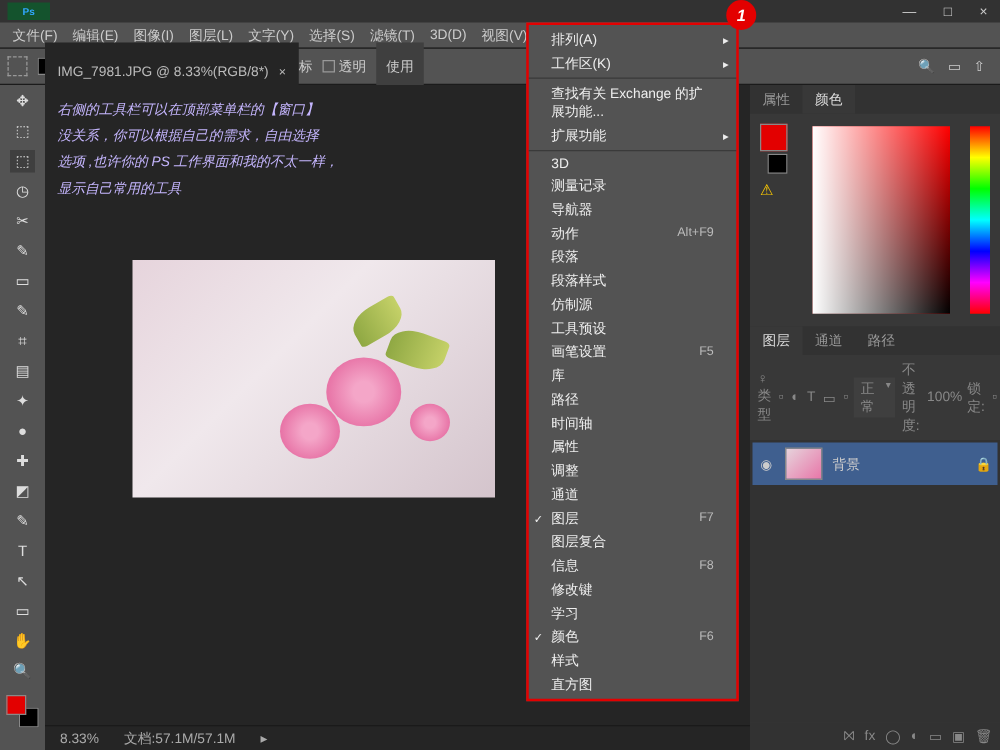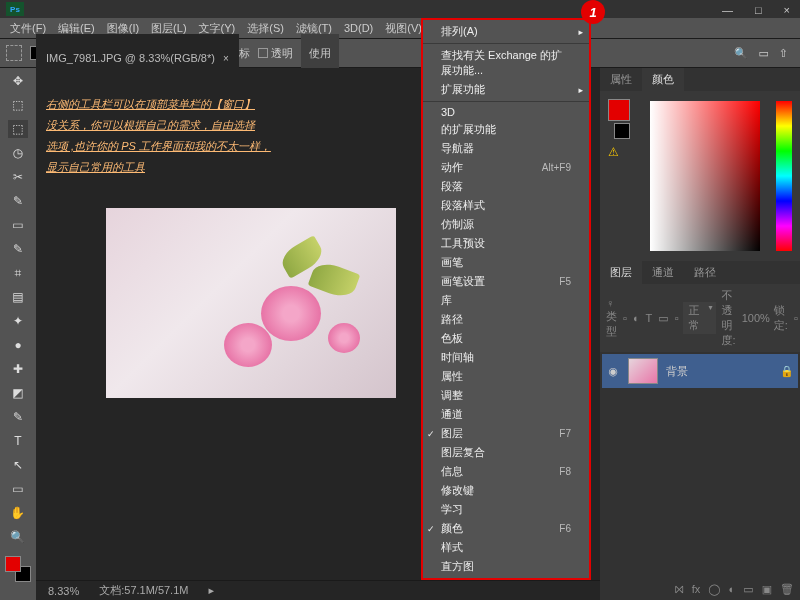--- a/index.html
+++ b/index.html
@@ -1,18 +1,18 @@
 <!DOCTYPE html>
 <html><head>
 <meta charset="utf-8">
 <style>
   * { margin: 0; padding: 0; box-sizing: border-box; font-family: "Microsoft YaHei", sans-serif; font-size: 11px; }
   body { background: #323232; color: #ccc; width: 800px; height: 600px; overflow: hidden; position: relative; }
   .titlebar { height: 18px; background: #323232; display: flex; align-items: center; padding-left: 6px; }
-  .ps-logo { width: 18px; height: 14px; background: #14532d; display: inline-flex; align-items: center; justify-content: center; font-size: 8px; color:#31a8ff; font-weight:bold; }
+  .ps-logo { width: 34px; height: 14px; background: #14532d; display: inline-flex; align-items: center; justify-content: center; font-size: 8px; color:#31a8ff; font-weight:bold; }
   .menubar { height: 20px; background: #535353; display: flex; align-items: center; padding: 0 4px; }
   .menubar span { padding: 2px 6px; cursor: default; }
   .win-controls { position: absolute; right: 4px; top: 2px; display: flex; gap: 10px; color:#ccc; }
   .optionsbar { height: 30px; background: #535353; display: flex; align-items: center; padding: 0 6px; gap: 8px; border-top:1px solid #1b1b1b; border-bottom:1px solid #1b1b1b;}
   .opt-icon { width:16px; height:16px; border:1px dashed #999; }
   .opt-swatch { width:14px; height:14px; background:#000; border:1px solid #888;}
   .opt-btn { width:16px; height:16px; background:#3f3f3f; }
   .opt-label { font-size:11px; }
   .opt-select { background:#3f3f3f; padding:1px 16px 1px 6px; position:relative;}
   .opt-select::after{content:"▾"; position:absolute; right:3px; top:1px; font-size:8px;}
@@ -21,21 +21,21 @@
   .tabline { position:absolute; top:48px; left:36px; height:20px; background:#323232; display:flex; align-items:center; }
   .doc-tab { background:#252525; padding:18px 10px; font-size:10px; color:#bbb; display:flex; gap:8px; align-items:center;}
   .doc-tab .x{font-size:10px;}
   .toolbox { width: 36px; background: #535353; display: flex; flex-direction: column; align-items: center; padding-top: 4px; gap: 6px; }
   .tool { width: 20px; height: 18px; display:flex; align-items:center; justify-content:center; color:#ddd; font-size:12px;}
   .tool.sel { background:#3f3f3f; }
   .fgbg { position:relative; width:26px; height:26px; margin-top:4px;}
   .fgbg .fg{position:absolute;top:0;left:0;width:16px;height:16px;background:#e30000;border:1px solid #888;}
   .fgbg .bg{position:absolute;bottom:0;right:0;width:16px;height:16px;background:#000;border:1px solid #888;}
   .canvas { flex: 1; background: #252525; position: relative; }
-  .annot { position:absolute; top:26px; left:10px; width:360px; color:#fdba74; font-size:13px; line-height:1.9; font-style:italic; font-weight:500;text-decoration:underline;}
+  .annot { position:absolute; top:10px; left:10px; width:360px; color:#c4b5fd; font-size:13px; line-height:1.9; font-style:italic; font-weight:500;}
   .photo { position:absolute; top:140px; left:70px; width:290px; height:190px; background:linear-gradient(135deg,#e6d4dc 0%,#f0e8ec 40%,#d4c4cc 100%); overflow:hidden;}
   .flower{position:absolute;border-radius:50%;}
   .f1{width:60px;height:55px;background:radial-gradient(circle,#f4a6c8 20%,#e876a8 70%);left:155px;top:78px;}
   .f2{width:48px;height:44px;background:radial-gradient(circle,#f4a6c8 20%,#e876a8 70%);left:118px;top:115px;}
   .f3{width:32px;height:30px;background:radial-gradient(circle,#f4a6c8 20%,#e876a8 70%);left:222px;top:115px;}
   .leaf{position:absolute;background:linear-gradient(90deg,#8fa843,#c5d168);border-radius:50% 10% 50% 10%;}
   .l1{width:42px;height:26px;left:175px;top:36px;transform:rotate(-30deg);}
   .l2{width:46px;height:28px;left:205px;top:58px;transform:rotate(20deg);}
   .statusbar{position:absolute;bottom:0;left:0;right:0;height:20px;background:#252525;display:flex;align-items:center;padding:0 12px;gap:20px;font-size:10px;color:#aaa;border-top:1px solid #1a1a1a;}
   .dropdown { position:absolute; top:18px; left:421px; width:170px; background:#535353; border:2px solid #e30000; z-index:50; padding:2px 0;}
@@ -230,33 +230,36 @@
         <span>🗑</span>
       </div>
     </div>
   </div>
 </div>
 
 <div class="dropdown" id="window-dropdown">
     <div class="dd-item sub">
       <span>排列(A)</span>
     </div>
+    <div class="dd-item sub">
+      <span>工作区(K)</span>
+    </div>
     <div class="dd-sep"></div>
     <div class="dd-item">
       <span>查找有关 Exchange 的扩展功能...</span>
     </div>
     <div class="dd-item sub">
       <span>扩展功能</span>
     </div>
     <div class="dd-sep"></div>
     <div class="dd-item">
       <span>3D</span>
     </div>
     <div class="dd-item">
-      <span>的扩展功能</span>
+      <span>测量记录</span>
     </div>
     <div class="dd-item">
       <span>导航器</span>
     </div>
     <div class="dd-item">
       <span>动作</span>
       <span class="shortcut">Alt+F9</span>
     </div>
     <div class="dd-item">
       <span>段落</span>
@@ -264,34 +267,28 @@
     <div class="dd-item">
       <span>段落样式</span>
     </div>
     <div class="dd-item">
       <span>仿制源</span>
     </div>
     <div class="dd-item">
       <span>工具预设</span>
     </div>
     <div class="dd-item">
-      <span>画笔</span>
-    </div>
-    <div class="dd-item">
       <span>画笔设置</span>
       <span class="shortcut">F5</span>
     </div>
     <div class="dd-item">
       <span>库</span>
     </div>
     <div class="dd-item">
       <span>路径</span>
-    </div>
-    <div class="dd-item">
-      <span>色板</span>
     </div>
     <div class="dd-item">
       <span>时间轴</span>
     </div>
     <div class="dd-item">
       <span>属性</span>
     </div>
     <div class="dd-item">
       <span>调整</span>
     </div>

